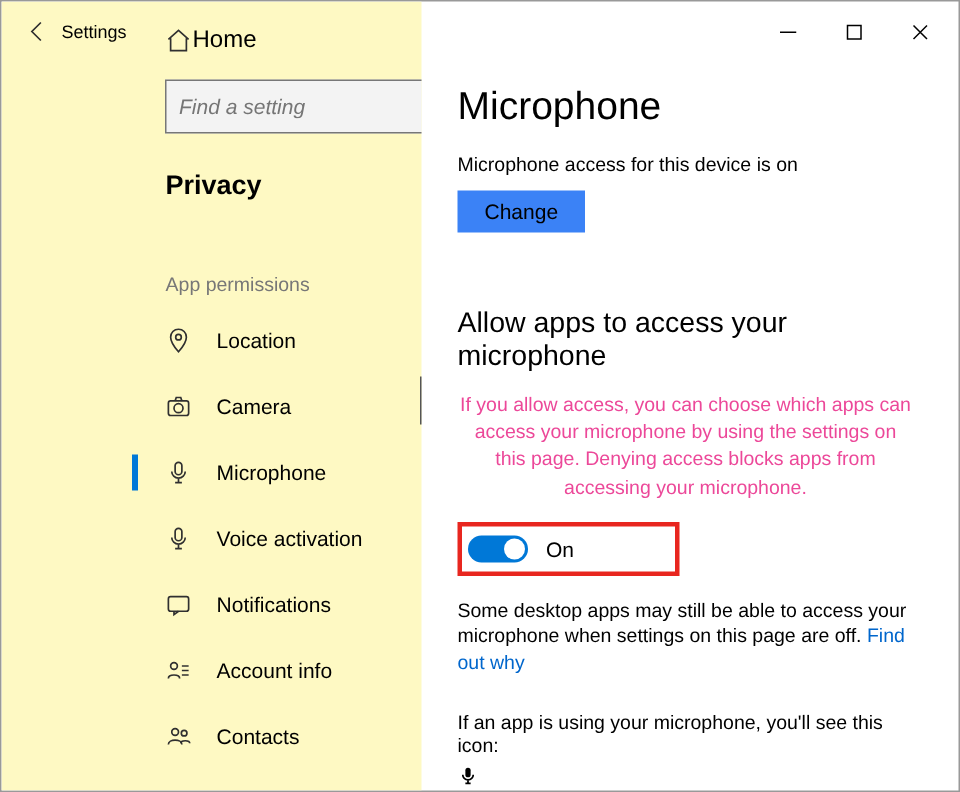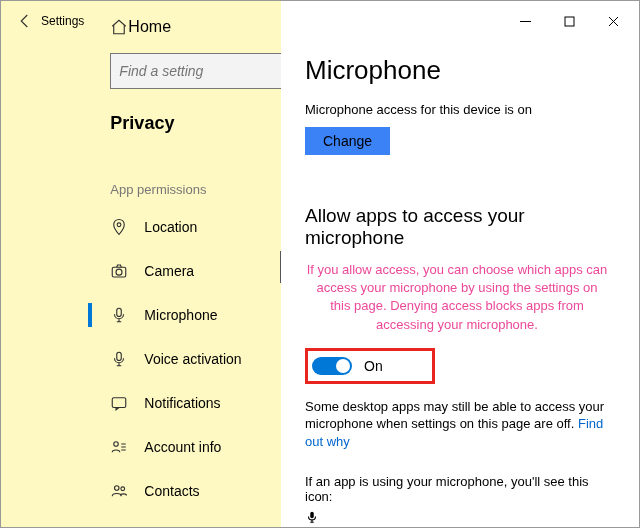--- a/index.html
+++ b/index.html
@@ -24,21 +24,21 @@
   .nav-item { display:flex; align-items:center; gap:16px; height:44px; padding-left: 2px; position:relative; margin-left:-4px; padding-left:4px;}
   .nav-item.active::before { content:""; position:absolute; left:-18px; top:10px; bottom:10px; width:4px; background:#0078d7; }
   .nav-item span.lbl { font-size:14px; color:#000; }
   .content { padding: 14px 30px 0 24px; overflow:hidden; flex:1; }
   h1.page-title { font-weight:400; font-size:26px; margin-bottom: 16px;}
   .status-line { font-size:13px; margin-bottom: 10px; }
   .change-btn { background:#3b82f6; border:none; padding:6px 18px; font-size:14px; }
   h2.sub { font-weight:400; font-size:19px; margin-top: 50px; margin-bottom: 12px;}
   .desc { color:#ec4899; font-size:13px; line-height:1.4; margin-bottom: 8px; text-align: center;}
   .toggle-row { display:flex; align-items:center; gap:12px; margin-top: 14px; padding:6px 8px 6px 4px; }
-  .highlight { border: 3px solid #e8261f; width: 130px; }
+  .highlight { border: 3px solid #e8261f; width: 148px; }
   .toggle { width:40px; height:18px; border-radius:10px; background:#0078d7; position:relative; }
   .toggle::after { content:""; position:absolute; right:2px; top:2px; width:14px; height:14px; background:#fff; border-radius:50%; }
   .toggle-label { font-size:14px; }
   .para { font-size:13px; margin-top: 14px; line-height:1.35; }
   .link { color:#0066cc; cursor:pointer; }
   .using-row { font-size:13px; margin-top: 24px;}
   .mic-indicator { margin-top:4px; }
   .vbar { position:absolute; left:-1px; width:1px; background:#555; }
   .vbar.top { top:250px; height:32px; }
 </style>

